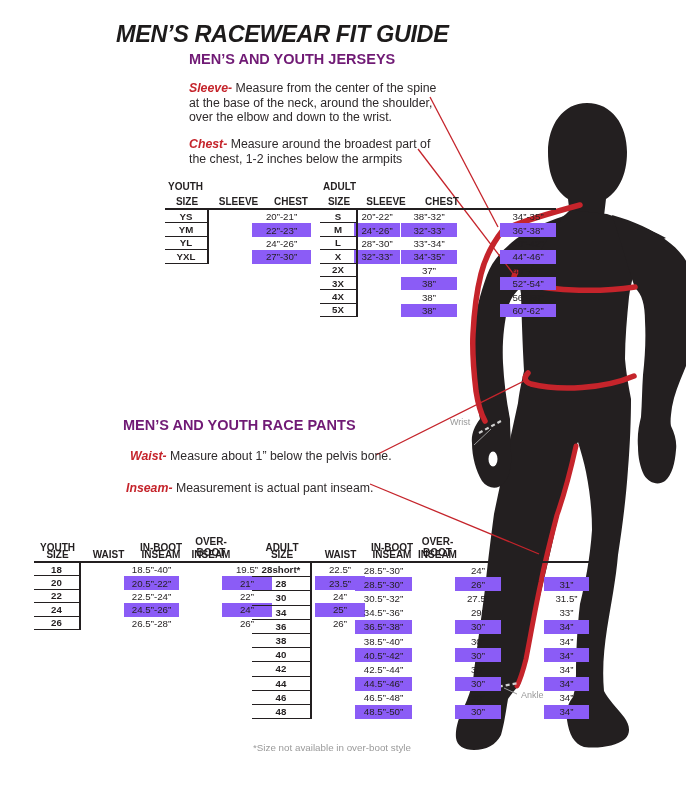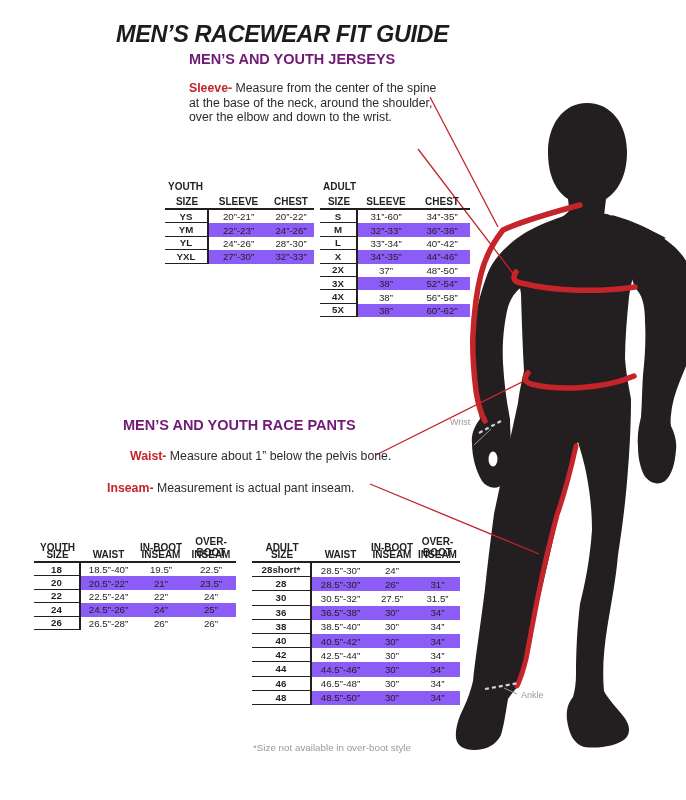--- a/index.html
+++ b/index.html
@@ -18,34 +18,34 @@
     position:absolute; margin:0; font-size:14.5px; font-weight:bold;
     color:#701a75; white-space:nowrap; letter-spacing:0px;
   }
   #jerseys-heading { left:165px; top:51px; }
   #pants-heading   { left:99px;  top:417px; }
 
   .para { position:absolute; margin:0; font-size:12.3px; line-height:14.6px; color:#2e2a2b; }
   #sleeve-para { left:165px; top:81px;  width:252px; }
   #chest-para  { left:165px; top:137px; width:252px; }
   #waist-para  { left:106px;  top:449px; white-space:nowrap; }
-  #inseam-para { left:83px;  top:481px; white-space:nowrap; }
-  .red-label { color:#c5242b; font-weight:bold; }
+  #inseam-para { left:102px;  top:481px; white-space:nowrap; }
+  .red-label { color:#c5242b; font-weight:bold;font-style:italic; }
 
   .tbl { position:absolute; }
   .grp { font-weight:bold; font-size:10px; height:14px; padding-left:3px; }
   .thead, .thead2, .trow { display:grid; grid-template-columns:var(--cols); }
   .thead {
     font-weight:bold; font-size:10px; height:13px; align-items:center;
     border-bottom:2.5px solid #231f20;
   }
   .thead > div, .thead2 > div { text-align:center; }
   .thead2 { font-weight:bold; font-size:10px; height:12.5px; align-items:center; }
   .thead2.last { border-bottom:2.5px solid #231f20; }
-  .trow { height:var(--rh,13.4px); font-size:9.7px; }
+  .trow { height:var(--rh,13.4px); font-size:9.7px;gap:43px; }
   .cell { display:flex; align-items:center; justify-content:center; }
   .cell.size {
     font-weight:bold;
     border-bottom:1.4px solid #231f20;
     border-right:2px solid #231f20;
   }
   .trow.shaded .cell:not(.size) { background:#8b5cf6; }
 
   .footnote { position:absolute; left:229px; top:742px; font-size:9.8px; color:#9a9a9a; }
   .fig-label { position:absolute; font-size:9px; color:#9a9a9a; }
@@ -80,20 +80,21 @@
     <line stroke="#d2d2d2" stroke-width="2.2" stroke-dasharray="4 3" x1="455" y1="433" x2="477" y2="421"></line>
     <line stroke="#d2d2d2" stroke-width="2.2" stroke-dasharray="4 3" x1="461" y1="689" x2="495" y2="683"></line>
   </svg>
 
   <h1 class="title">MEN’S RACEWEAR FIT GUIDE</h1>
 
   <h2 class="sec-heading" id="jerseys-heading">MEN’S AND YOUTH JERSEYS</h2>
 
   <p class="para" id="sleeve-para"><span class="red-label">Sleeve-</span> <span>Measure from the center of the spine at the base of the neck, around the shoulder, over the elbow and down to the wrist.</span></p>
 
+  <p class="para" id="chest-para"><span class="red-label">Chest-</span> <span>Measure around the broadest part of the chest, 1-2 inches below the armpits</span></p>
 
   <div class="tbl" style="left:141px;top:181px;--cols:44px 59px 46px">
     <div class="grp">YOUTH</div>
     <div class="thead">
       <div>SIZE</div>
       <div>SLEEVE</div>
       <div>CHEST</div>
     </div>
     <div class="tbody">
         <div class="trow">
@@ -122,21 +123,21 @@
   <div class="tbl" style="left:296px;top:181px;--cols:38px 56px 56px">
     <div class="grp">ADULT</div>
     <div class="thead">
       <div>SIZE</div>
       <div>SLEEVE</div>
       <div>CHEST</div>
     </div>
     <div class="tbody">
         <div class="trow">
           <div class="cell size">S</div>
-          <div class="cell">31”-60”</div>
+          <div class="cell">38”-32”</div>
           <div class="cell">34”-35”</div>
         </div>
         <div class="trow shaded">
           <div class="cell size">M</div>
           <div class="cell">32”-33”</div>
           <div class="cell">36”-38”</div>
         </div>
         <div class="trow">
           <div class="cell size">L</div>
           <div class="cell">33”-34”</div>
@@ -248,20 +249,26 @@
           <div class="cell">28.5”-30”</div>
           <div class="cell">26”</div>
           <div class="cell">31”</div>
         </div>
         <div class="trow">
           <div class="cell size">30</div>
           <div class="cell">30.5”-32”</div>
           <div class="cell">27.5”</div>
           <div class="cell">31.5”</div>
         </div>
+        <div class="trow">
+          <div class="cell size">34</div>
+          <div class="cell">34.5”-36”</div>
+          <div class="cell">29”</div>
+          <div class="cell">33”</div>
+        </div>
         <div class="trow shaded">
           <div class="cell size">36</div>
           <div class="cell">36.5”-38”</div>
           <div class="cell">30”</div>
           <div class="cell">34”</div>
         </div>
         <div class="trow">
           <div class="cell size">38</div>
           <div class="cell">38.5”-40”</div>
           <div class="cell">30”</div>

